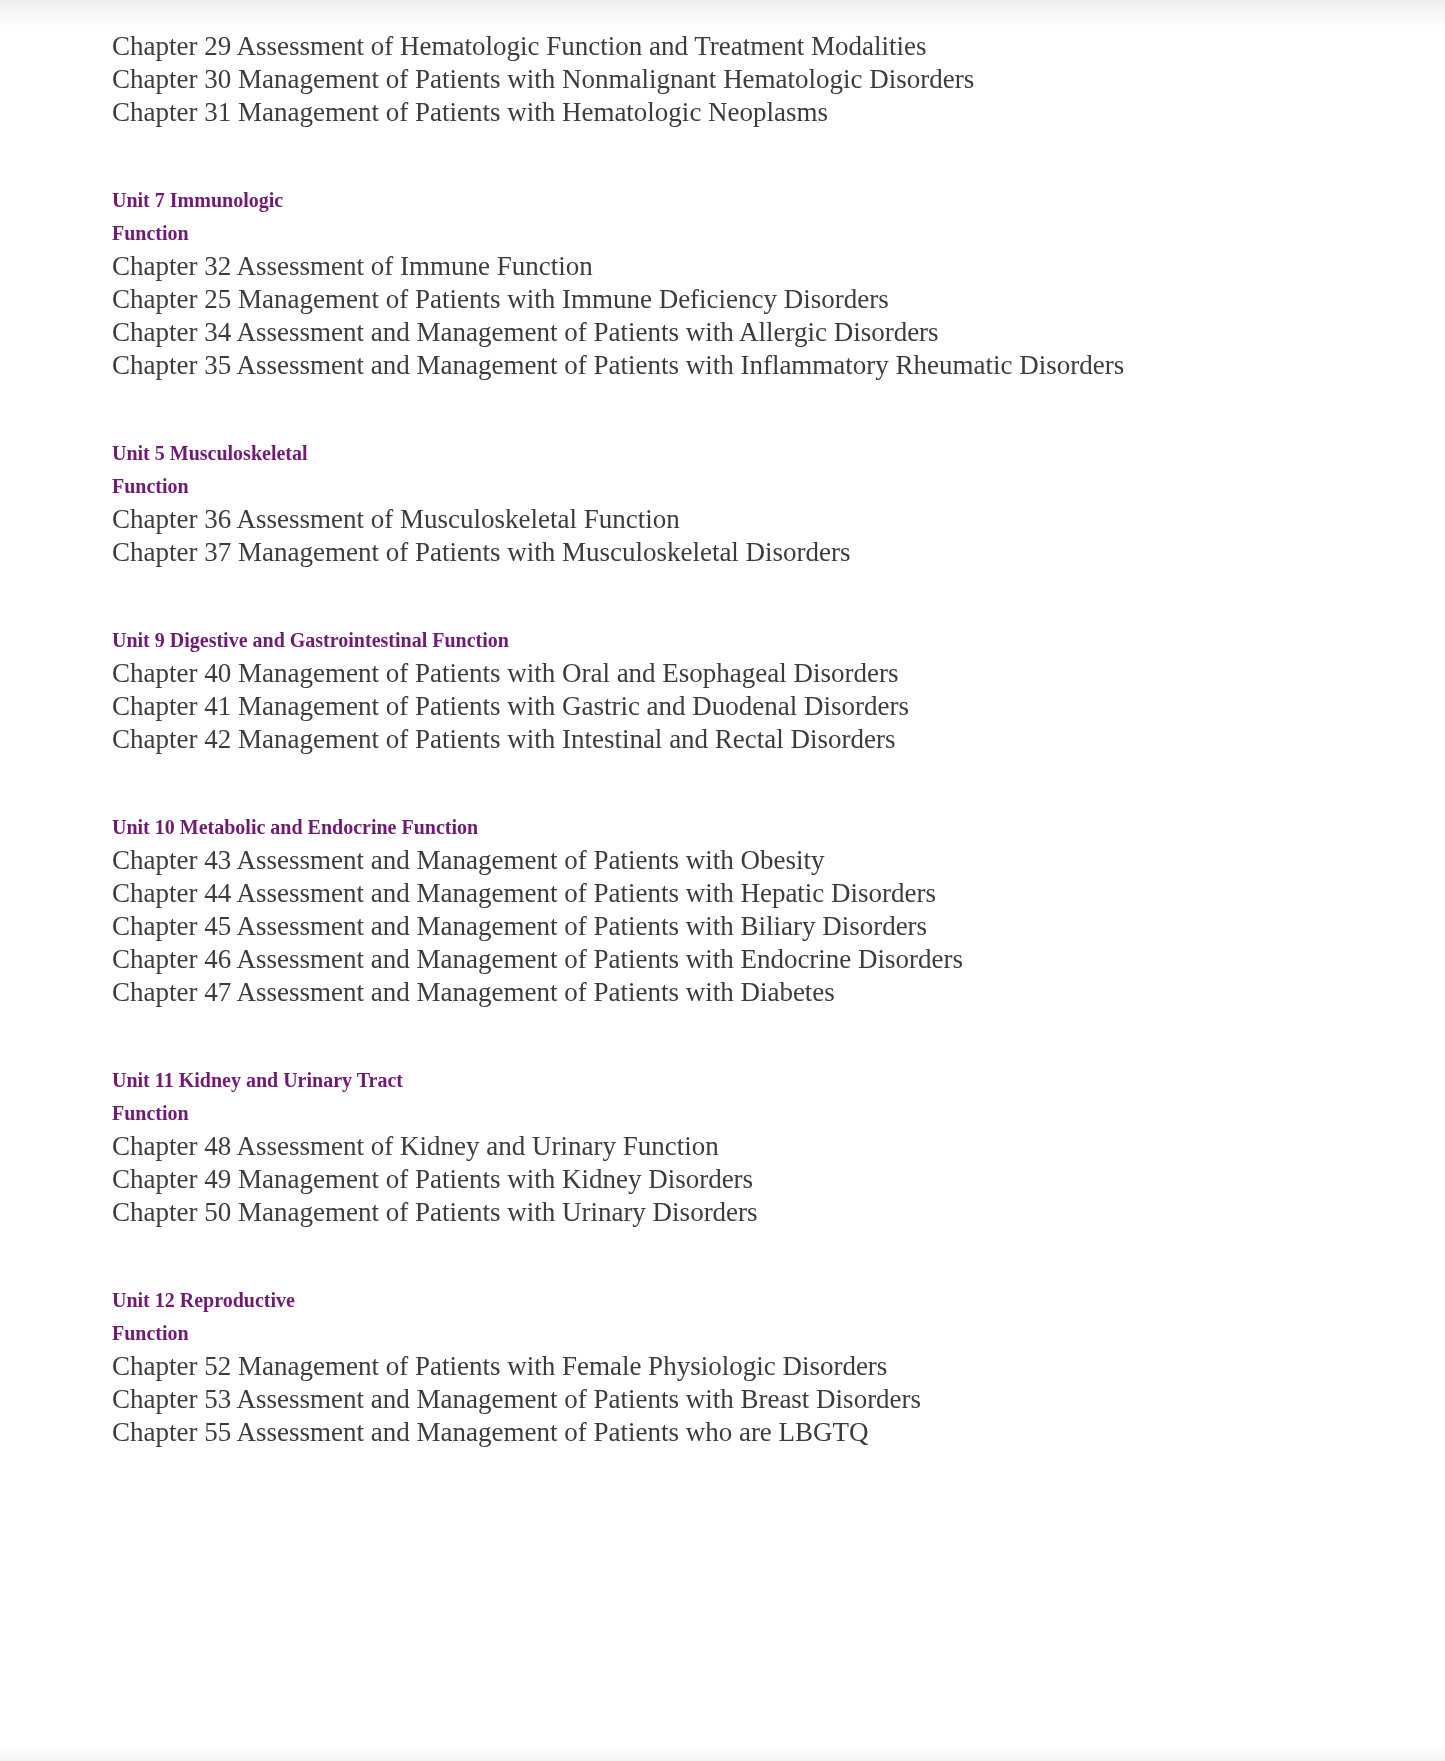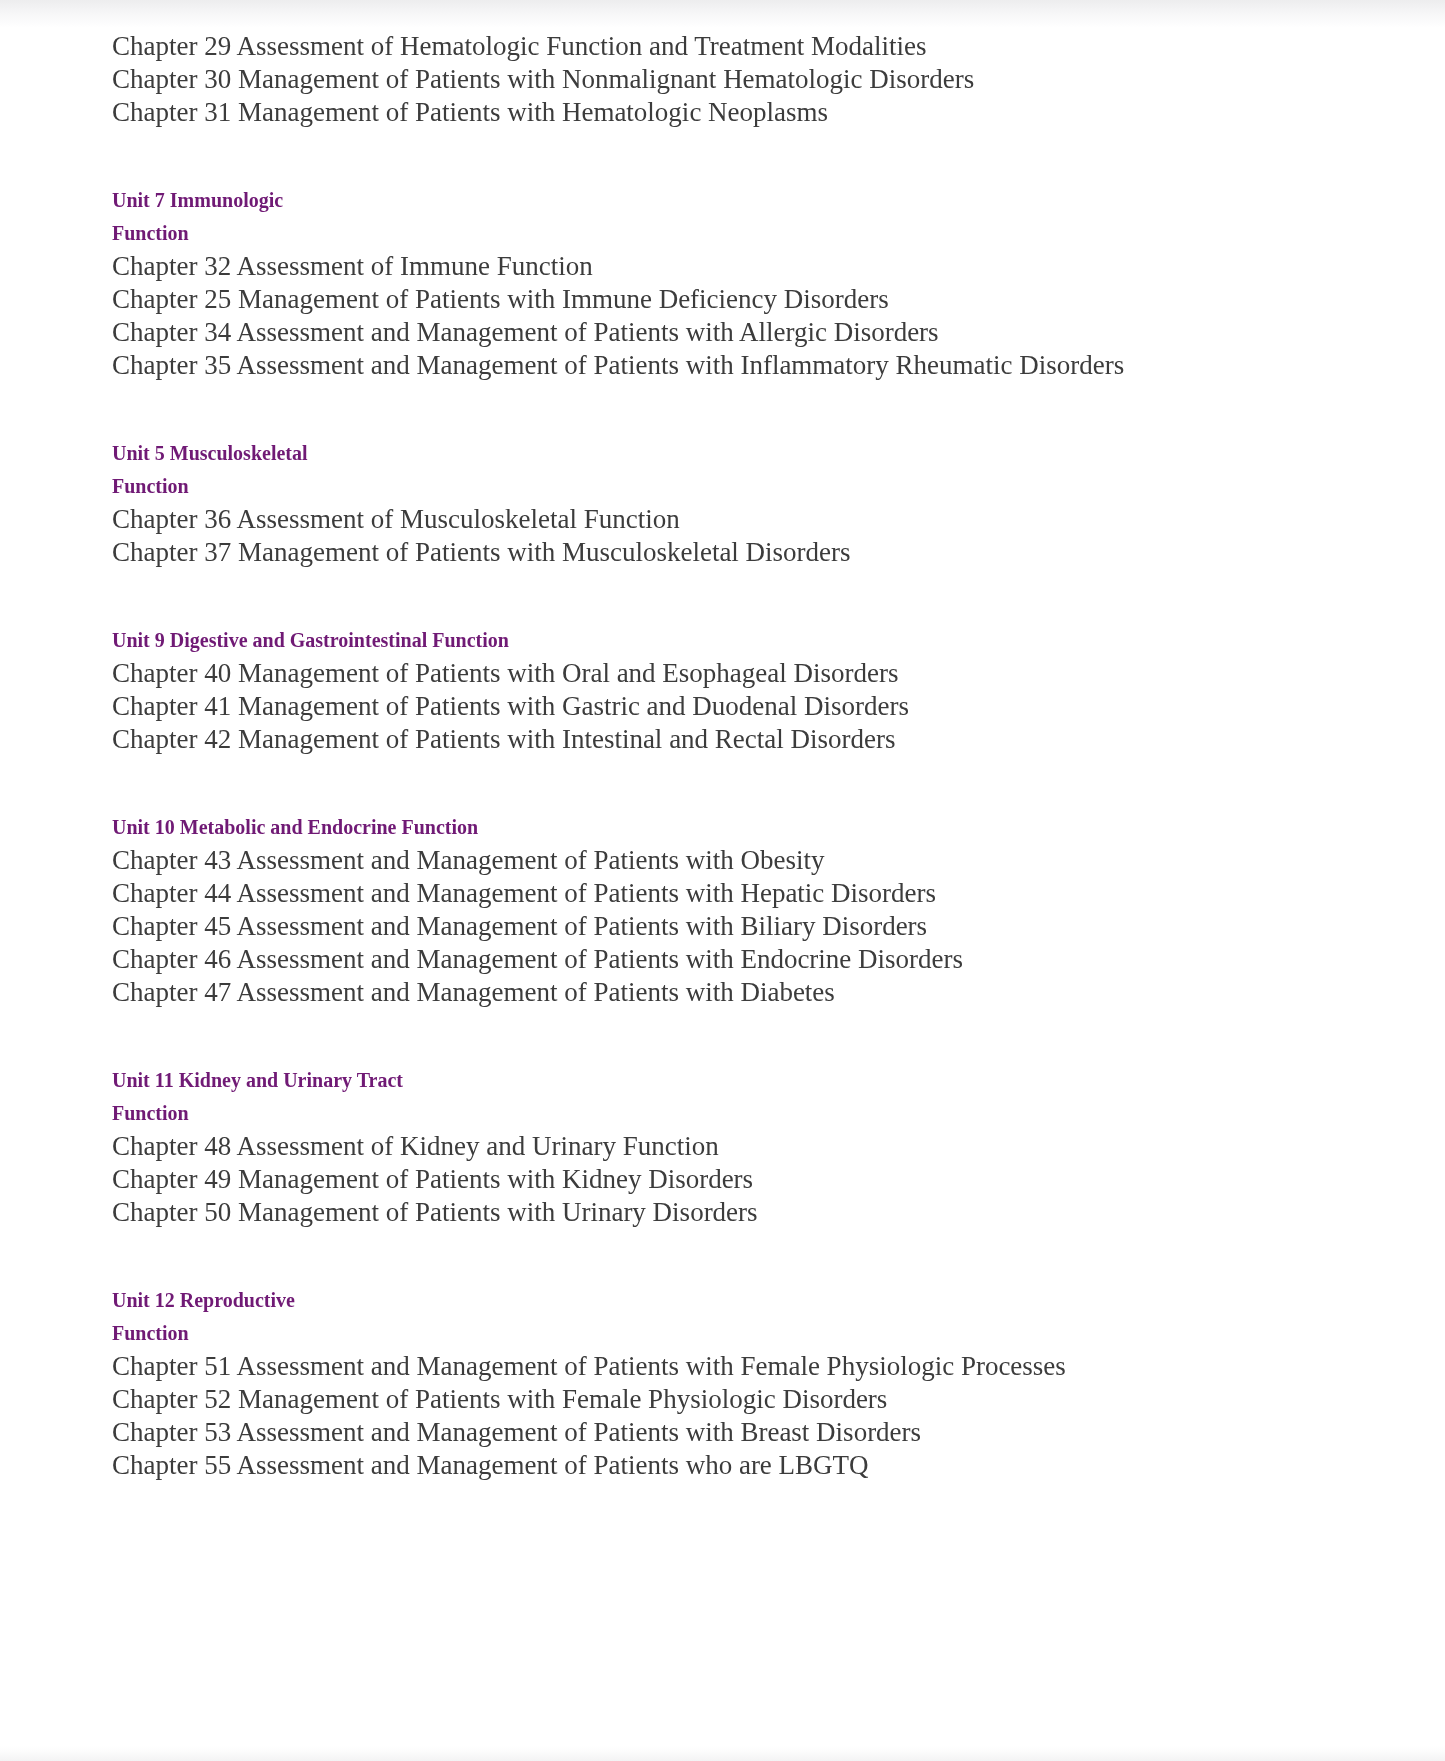--- a/index.html
+++ b/index.html
@@ -99,21 +99,20 @@
     <div class="unit-heading-line">Unit 11 Kidney and Urinary Tract</div>
     <div class="unit-heading-line">Function</div>
     <div class="chapter-line">Chapter 48 Assessment of Kidney and Urinary Function</div>
     <div class="chapter-line">Chapter 49 Management of Patients with Kidney Disorders</div>
     <div class="chapter-line">Chapter 50 Management of Patients with Urinary Disorders</div>
   </div>
 
   <div class="unit-section">
     <div class="unit-heading-line">Unit 12 Reproductive</div>
     <div class="unit-heading-line">Function</div>
-    <div class="chapter-line">Chapter 51 Assessment and Management of Patients with Female Physiologic Processes</div>
     <div class="chapter-line">Chapter 52 Management of Patients with Female Physiologic Disorders</div>
     <div class="chapter-line">Chapter 53 Assessment and Management of Patients with Breast Disorders</div>
     <div class="chapter-line">Chapter 55 Assessment and Management of Patients who are LBGTQ</div>
   </div>
 
 </div>
 
 <div class="page-edge-bottom"></div>
 
 </body></html>

